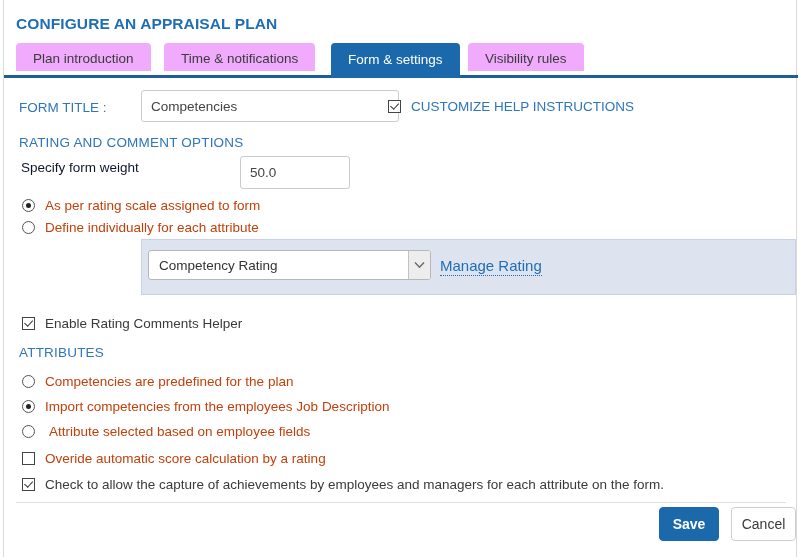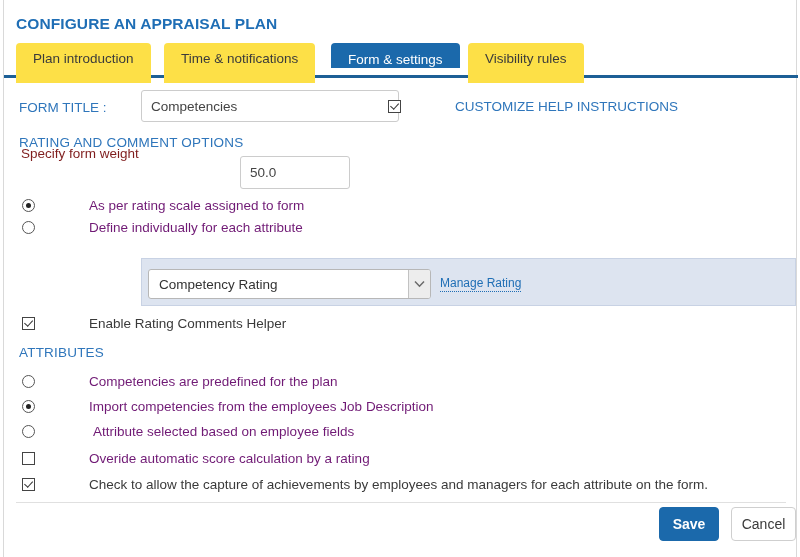--- a/index.html
+++ b/index.html
@@ -46,36 +46,36 @@
     position: absolute;
     left: 0px;
     top: 43px;
     width: 794px;
     height: 35px;
     border-bottom: 3px solid #1c5f96;
   }
   .tab {
     position: absolute;
     top: 0px;
-    height: 40px;
+    height: 28px;
     line-height: 31px;
     padding: 0 17px;
-    background: #fde047;
+    background: #f0abfc;
     border-top-left-radius: 4px;
     border-top-right-radius: 4px;
     font-size: 13.5px;
     color: #3b3b3b;
     white-space: nowrap;
     cursor: pointer;
     user-select: none;
   }
   .tab.active {
     background: #1b69ab;
     color: #ffffff;
-    height: 25px;
+    height: 35px;
     line-height: 34px;
   }
 
   
   .content {
     position: absolute;
     left: 0px;
     top: 78px;
     width: 794px;
     bottom: 0;
@@ -109,25 +109,24 @@
   }
 
   
   .opt-row {
     position: absolute;
     display: flex;
     align-items: center;
     white-space: nowrap;
     cursor: pointer;
     user-select: none;
-    gap: 44px;
   }
   .opt-row .opt-label {
     font-size: 13.5px;
-    color: #701a75;
+    color: #c2410c;
   }
   .opt-row .opt-label.dark {
     color: #3a3a3a;
   }
 
   .radio {
     width: 13px;
     height: 13px;
     min-width: 13px;
     border: 1.4px solid #555555;
@@ -200,21 +199,21 @@
     background: #ededed;
     border-left: 1px solid #c2c2c2;
     display: flex;
     align-items: center;
     justify-content: center;
   }
   .select-box .sel-arrow svg { display: block; }
 
   .link-manage {
     position: absolute;
-    font-size: 12px;
+    font-size: 15px;
     color: #1f6eb5;
     border-bottom: 1.3px dotted #1f6eb5;
     padding-bottom: 1px;
     cursor: pointer;
     white-space: nowrap;
   }
 
   
   .footer-sep {
     position: absolute;
@@ -275,35 +274,35 @@
 
     <input class="text-input" type="text" style="left: 121px; top: 12px; width: 258px; height: 32px; margin-left: 16px;" value="Competencies">
 
     <div class="opt-row" style="left:384px; top:21px;">
       <span class="checkbox checked"></span>
       <span class="opt-label" style="color:#2f76bb; font-size:13.5px;">CUSTOMIZE HELP INSTRUCTIONS</span>
     </div>
 
     <div class="section-head" style="left:15px; top:57px;">RATING AND COMMENT OPTIONS</div>
 
-    <div class="field-label" style="left:17px; top:68px; color:#7f1d1d;">Specify form weight</div>
+    <div class="field-label" style="left:17px; top:82px; color:#0f172a;">Specify form weight</div>
 
     <input class="text-input" type="text" style="left: 236px; top: 78px; width: 110px; height: 33px;" value="50.0">
 
     <div class="opt-row" style="left:18px; top:120px;">
       <span class="radio checked"></span>
       <span class="opt-label">As per rating scale assigned to form</span>
     </div>
 
     <div class="opt-row" style="left:18px; top:142px;">
       <span class="radio"></span>
       <span class="opt-label">Define individually for each attribute</span>
     </div>
 
-    <div class="rating-panel" style="left:137px; top:180px; width:655px; height:48px;">
+    <div class="rating-panel" style="left:137px; top:161px; width:655px; height:56px;">
 
       <div class="select-box" style="left:6px; top:10px; width:283px; height:30px;">
         <span class="sel-text">Competency Rating</span>
         <span class="sel-arrow">
           <svg width="11" height="8" viewBox="0 0 11 8">
             <path d="M1 1.6 L5.5 6.2 L10 1.6" fill="none" stroke="#6b6b6b" stroke-width="1.5"></path>
           </svg>
         </span>
       </div>
 

